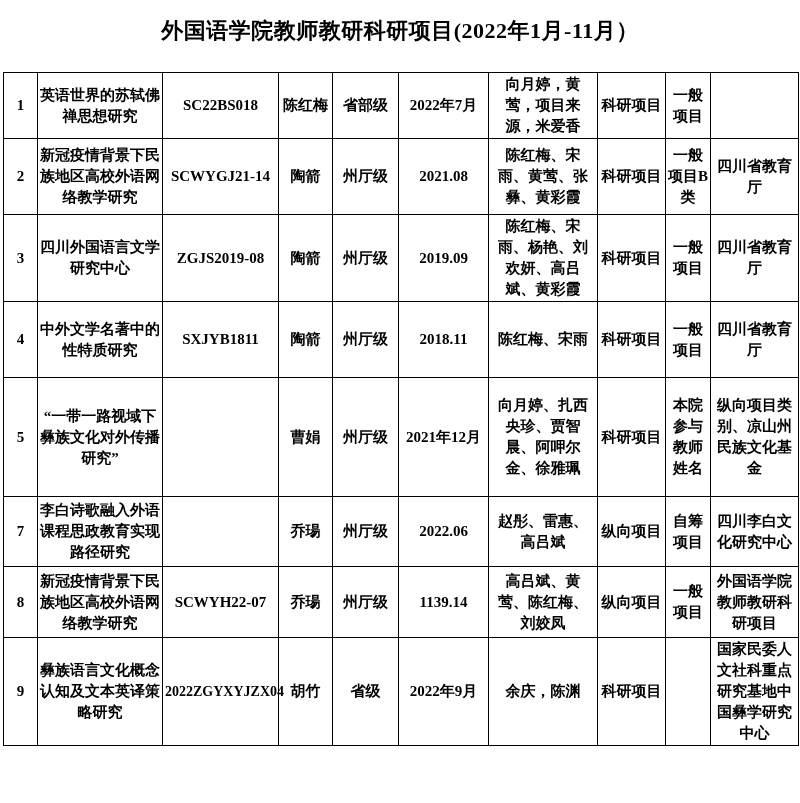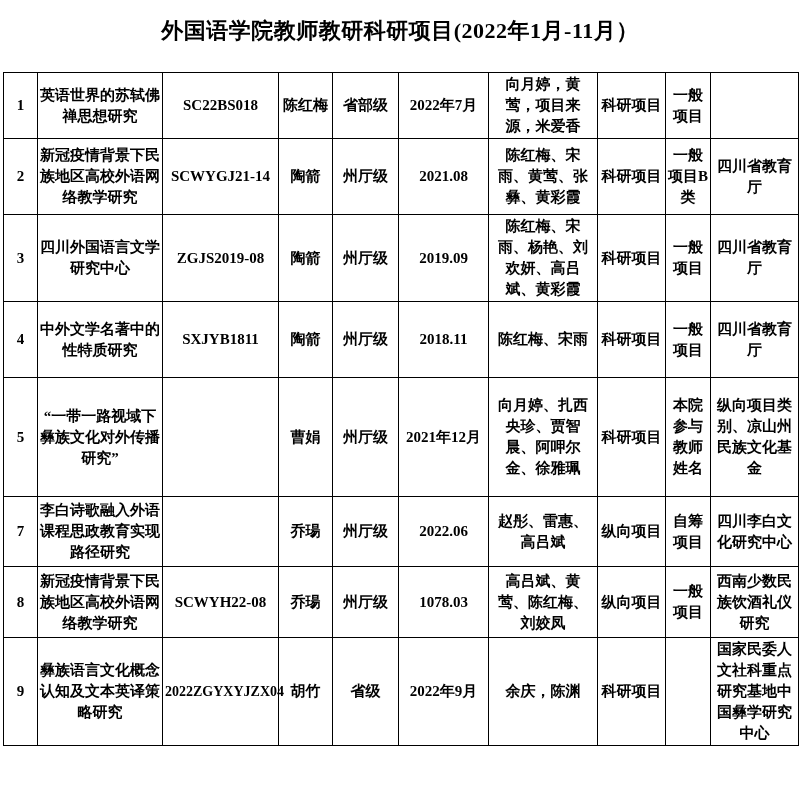--- a/index.html
+++ b/index.html
@@ -170,28 +170,28 @@
         <td>2022.06</td>
         <td>赵彤、雷惠、高吕斌</td>
         <td>纵向项目</td>
         <td>自筹项目</td>
         <td>四川李白文化研究中心</td>
       </tr>
 
       <tr class="r6">
         <td>8</td>
         <td>新冠疫情背景下民族地区高校外语网络教学研究</td>
-        <td>SCWYH22-08</td>
+        <td>SCWYH22-07</td>
         <td>乔瑒</td>
         <td>州厅级</td>
-        <td>1078.03</td>
+        <td>1139.14</td>
         <td>高吕斌、黄莺、陈红梅、刘姣凤</td>
         <td>纵向项目</td>
         <td>一般项目</td>
-        <td>西南少数民族饮酒礼仪研究</td>
+        <td>外国语学院教师教研科研项目</td>
       </tr>
 
       <tr class="r7">
         <td>9</td>
         <td>彝族语言文化概念认知及文本英译策略研究</td>
         <td class="num-overflow">2022ZGYXYJZX04</td>
         <td>胡竹</td>
         <td>省级</td>
         <td>2022年9月</td>
         <td>余庆，陈渊</td>

